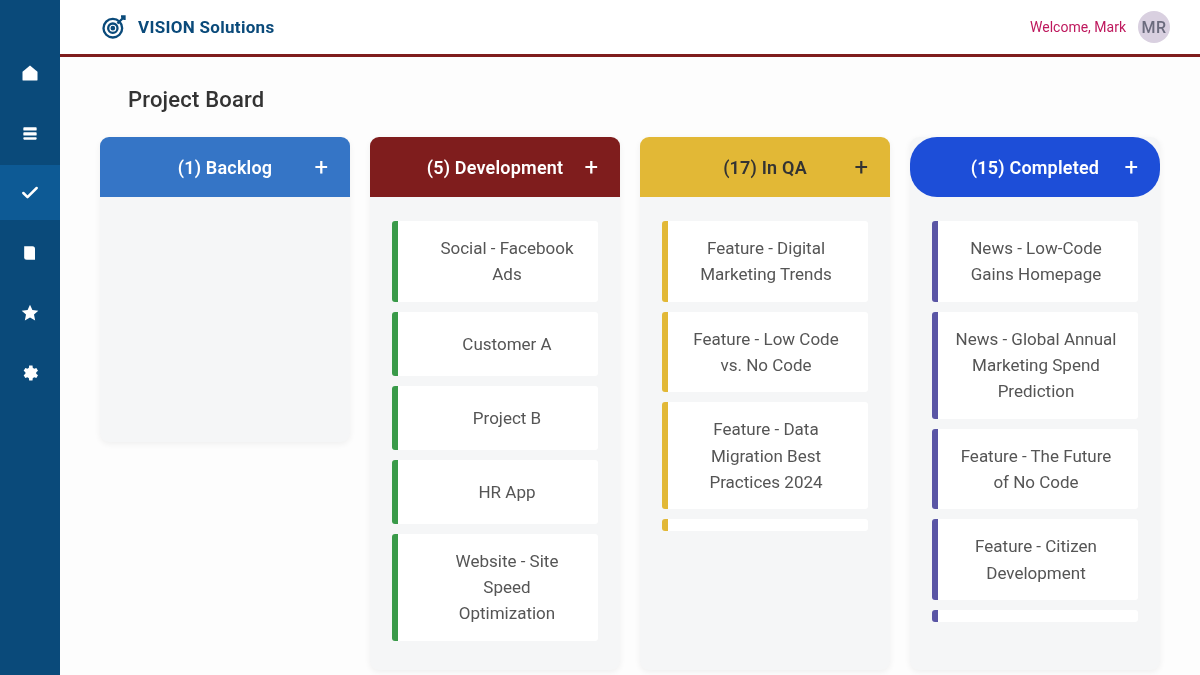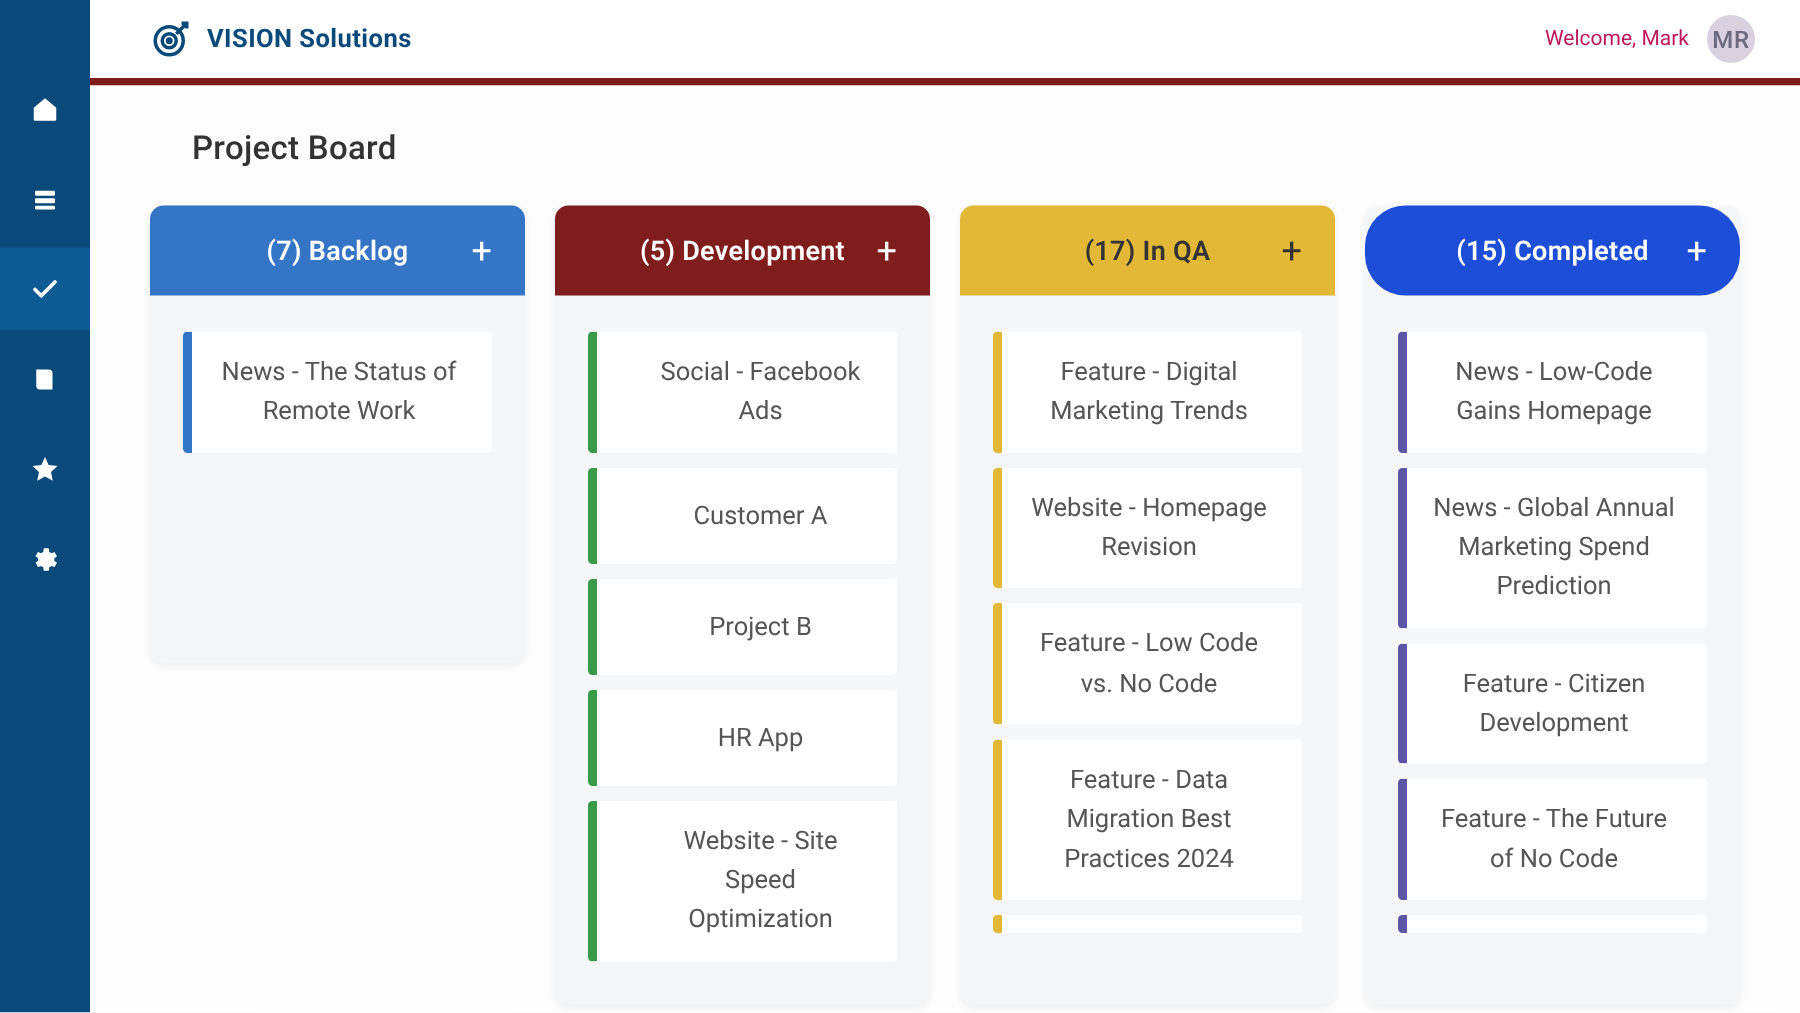--- a/index.html
+++ b/index.html
@@ -35,21 +35,21 @@
   
   .main {
     flex: 1;
     display: flex;
     flex-direction: column;
     background: #ffffff;
   }
   
   .header {
     height: 57px;
-    border-bottom: 5px solid #7f1d1d;
+    border-bottom: 3px solid #7f1d1d;
     display: flex;
     align-items: center;
     padding: 0 30px 0 40px;
     justify-content: space-between;
   }
   .brand {
     display: flex;
     align-items: center;
     gap: 10px;
   }
@@ -232,25 +232,22 @@
       <span class="welcome">Welcome, Mark</span>
       <span class="avatar">MR</span>
     </div>
   </header>
 
   <div class="content">
     <h1 class="page-title">Project Board</h1>
     <div class="board" id="board">
         <div class="column c0 short">
           <div class="col-head">
-            <span class="col-title">(7) Backlog</span>
+            <span class="col-title">(1) Backlog</span>
             <span class="col-add">+</span>
-          </div>
-          <div class="cards">
-            <div class="card">News - The Status of Remote Work</div>
           </div>
         </div>
         <div class="column c1 tall">
           <div class="col-head">
             <span class="col-title">(5) Development</span>
             <span class="col-add">+</span>
           </div>
           <div class="cards">
             <div class="card">Social - Facebook Ads</div>
             <div class="card">Customer A</div>
@@ -259,36 +256,35 @@
             <div class="card">Website - Site Speed Optimization</div>
           </div>
         </div>
         <div class="column c2 tall">
           <div class="col-head">
             <span class="col-title">(17) In QA</span>
             <span class="col-add">+</span>
           </div>
           <div class="cards">
             <div class="card">Feature - Digital Marketing Trends</div>
-            <div class="card">Website - Homepage Revision</div>
             <div class="card">Feature - Low Code vs. No Code</div>
             <div class="card">Feature - Data Migration Best Practices 2024</div>
             <div class="card" style="min-height: 12px; padding: 4px;"></div>
           </div>
         </div>
         <div class="column c3 tall">
           <div class="col-head">
             <span class="col-title">(15) Completed</span>
             <span class="col-add">+</span>
           </div>
           <div class="cards">
             <div class="card">News - Low-Code Gains Homepage</div>
             <div class="card">News - Global Annual Marketing Spend Prediction</div>
+            <div class="card">Feature - The Future of No Code</div>
             <div class="card">Feature - Citizen Development</div>
-            <div class="card">Feature - The Future of No Code</div>
             <div class="card" style="min-height: 12px; padding: 4px;"></div>
           </div>
         </div>
       </div>
   </div>
 
 </div>
 
 <svg width="0" height="0" style="position:absolute">
   <defs>

